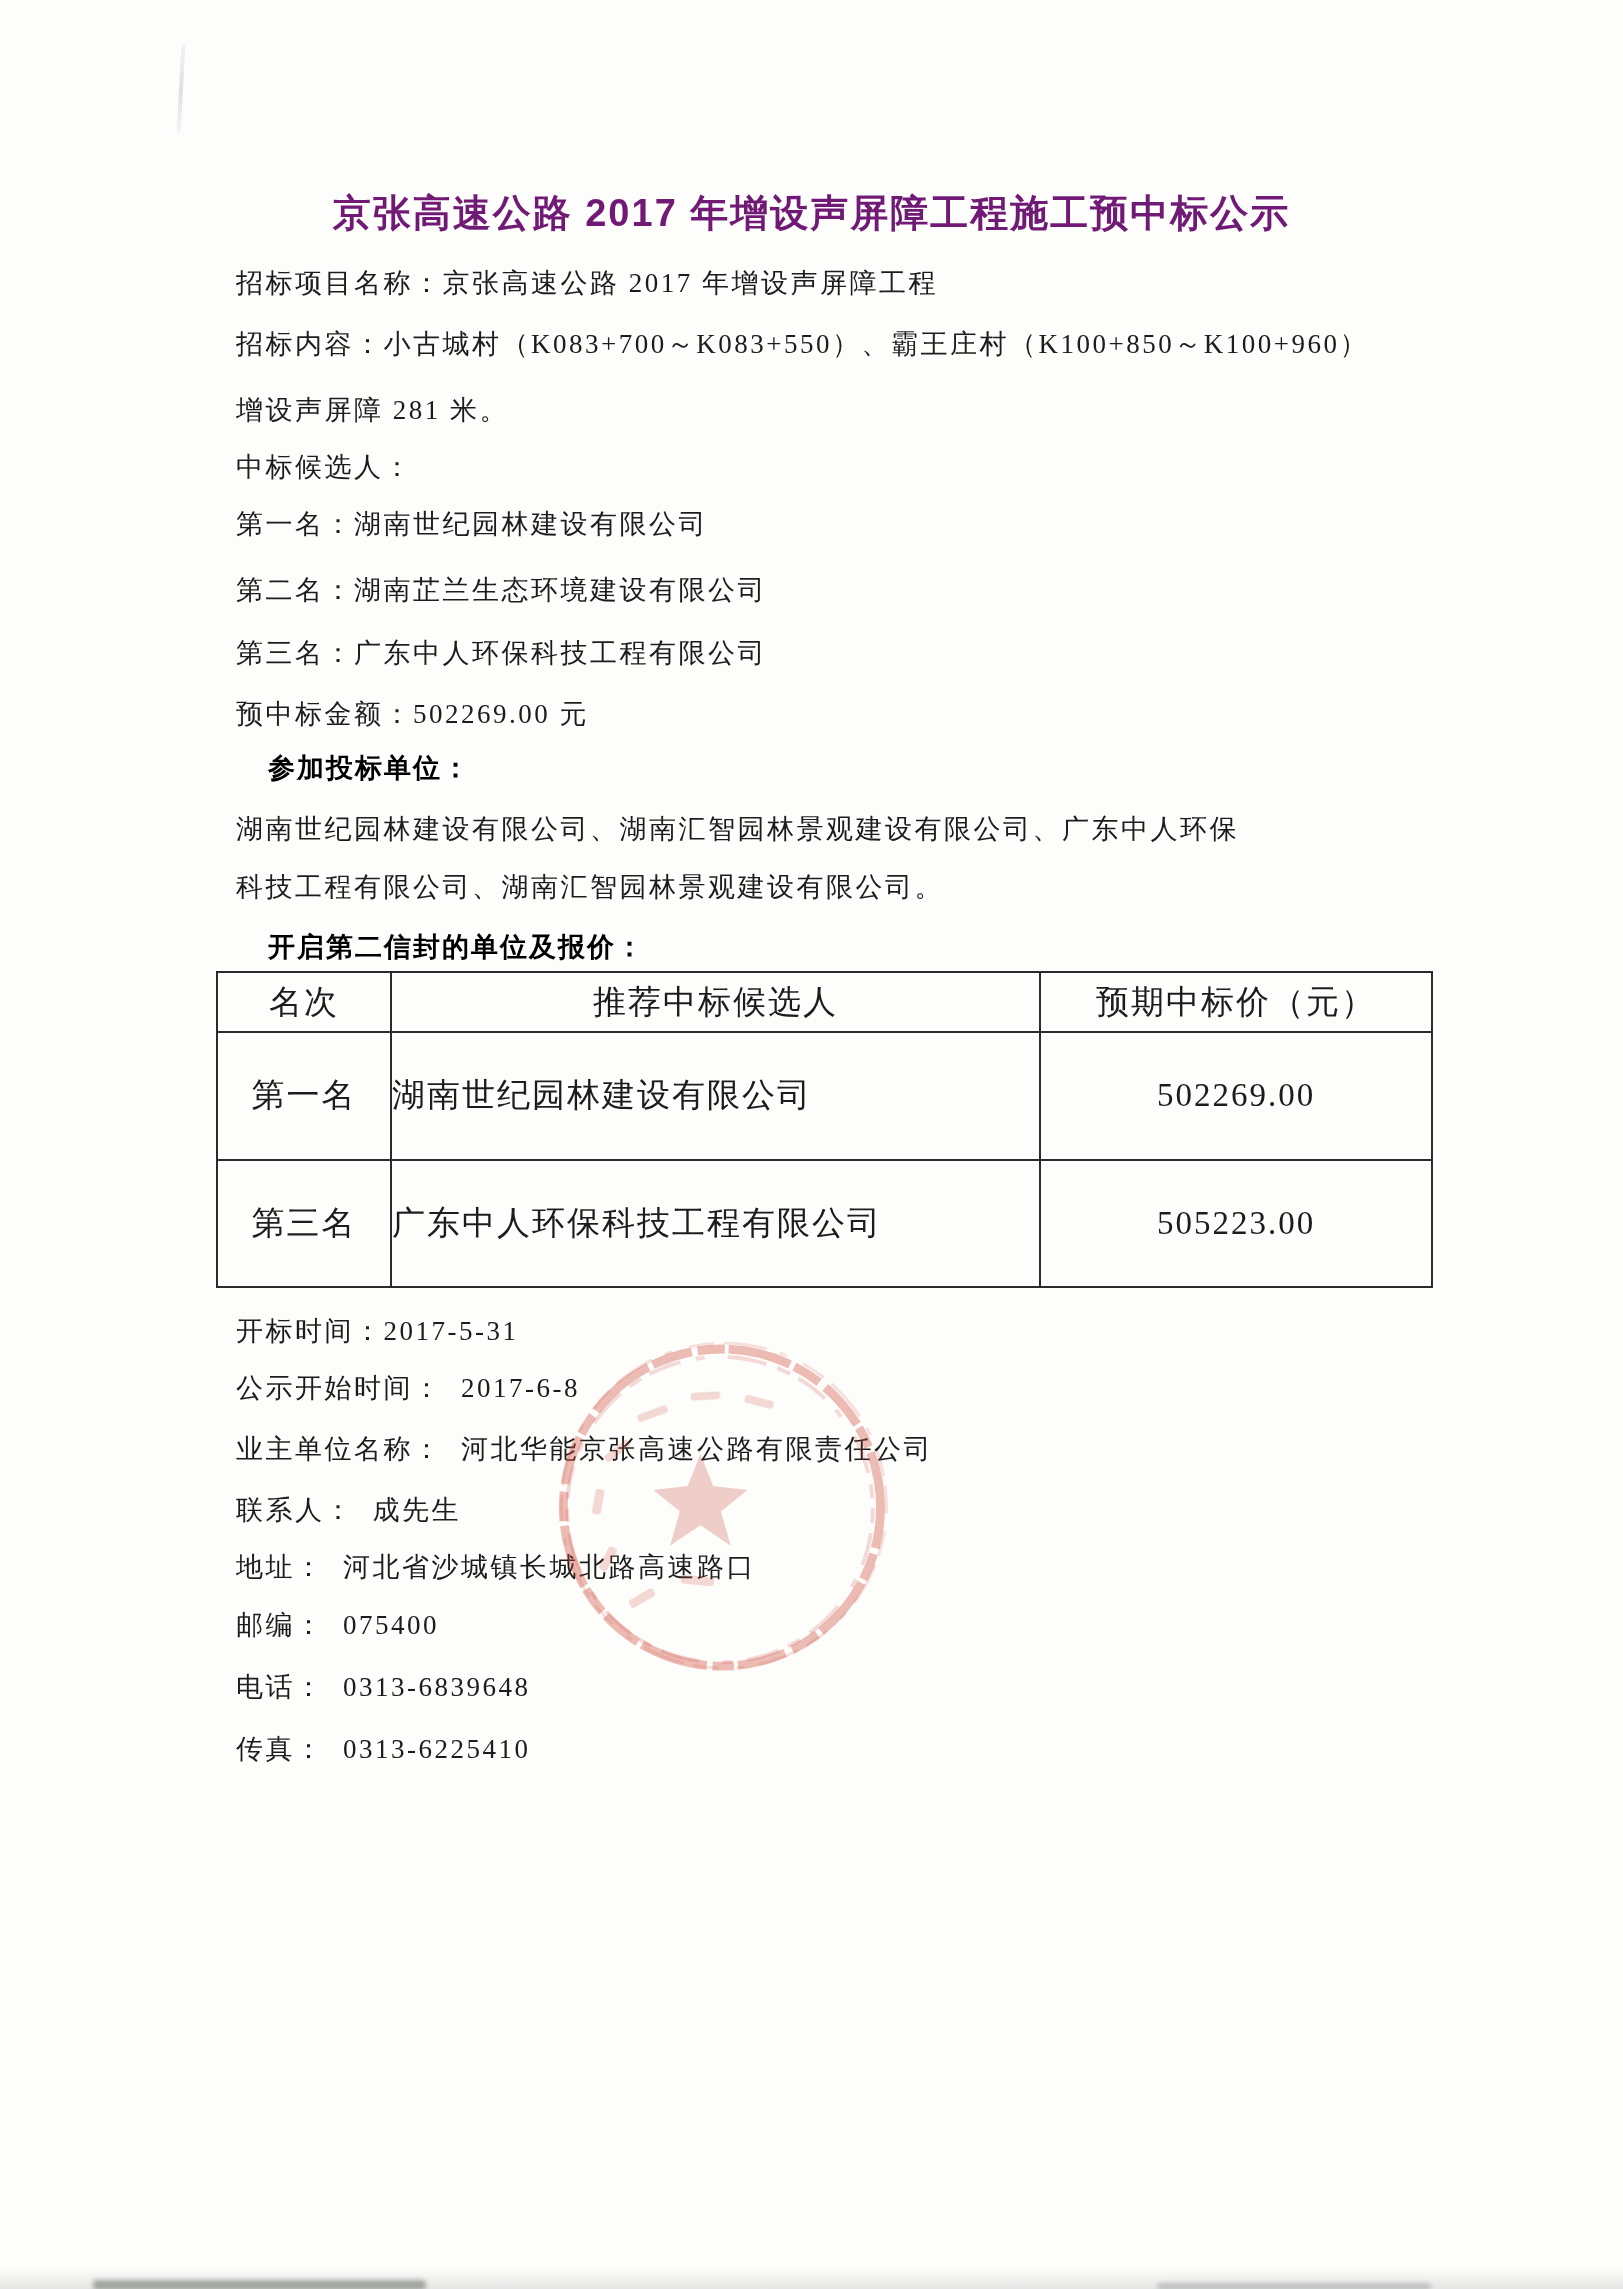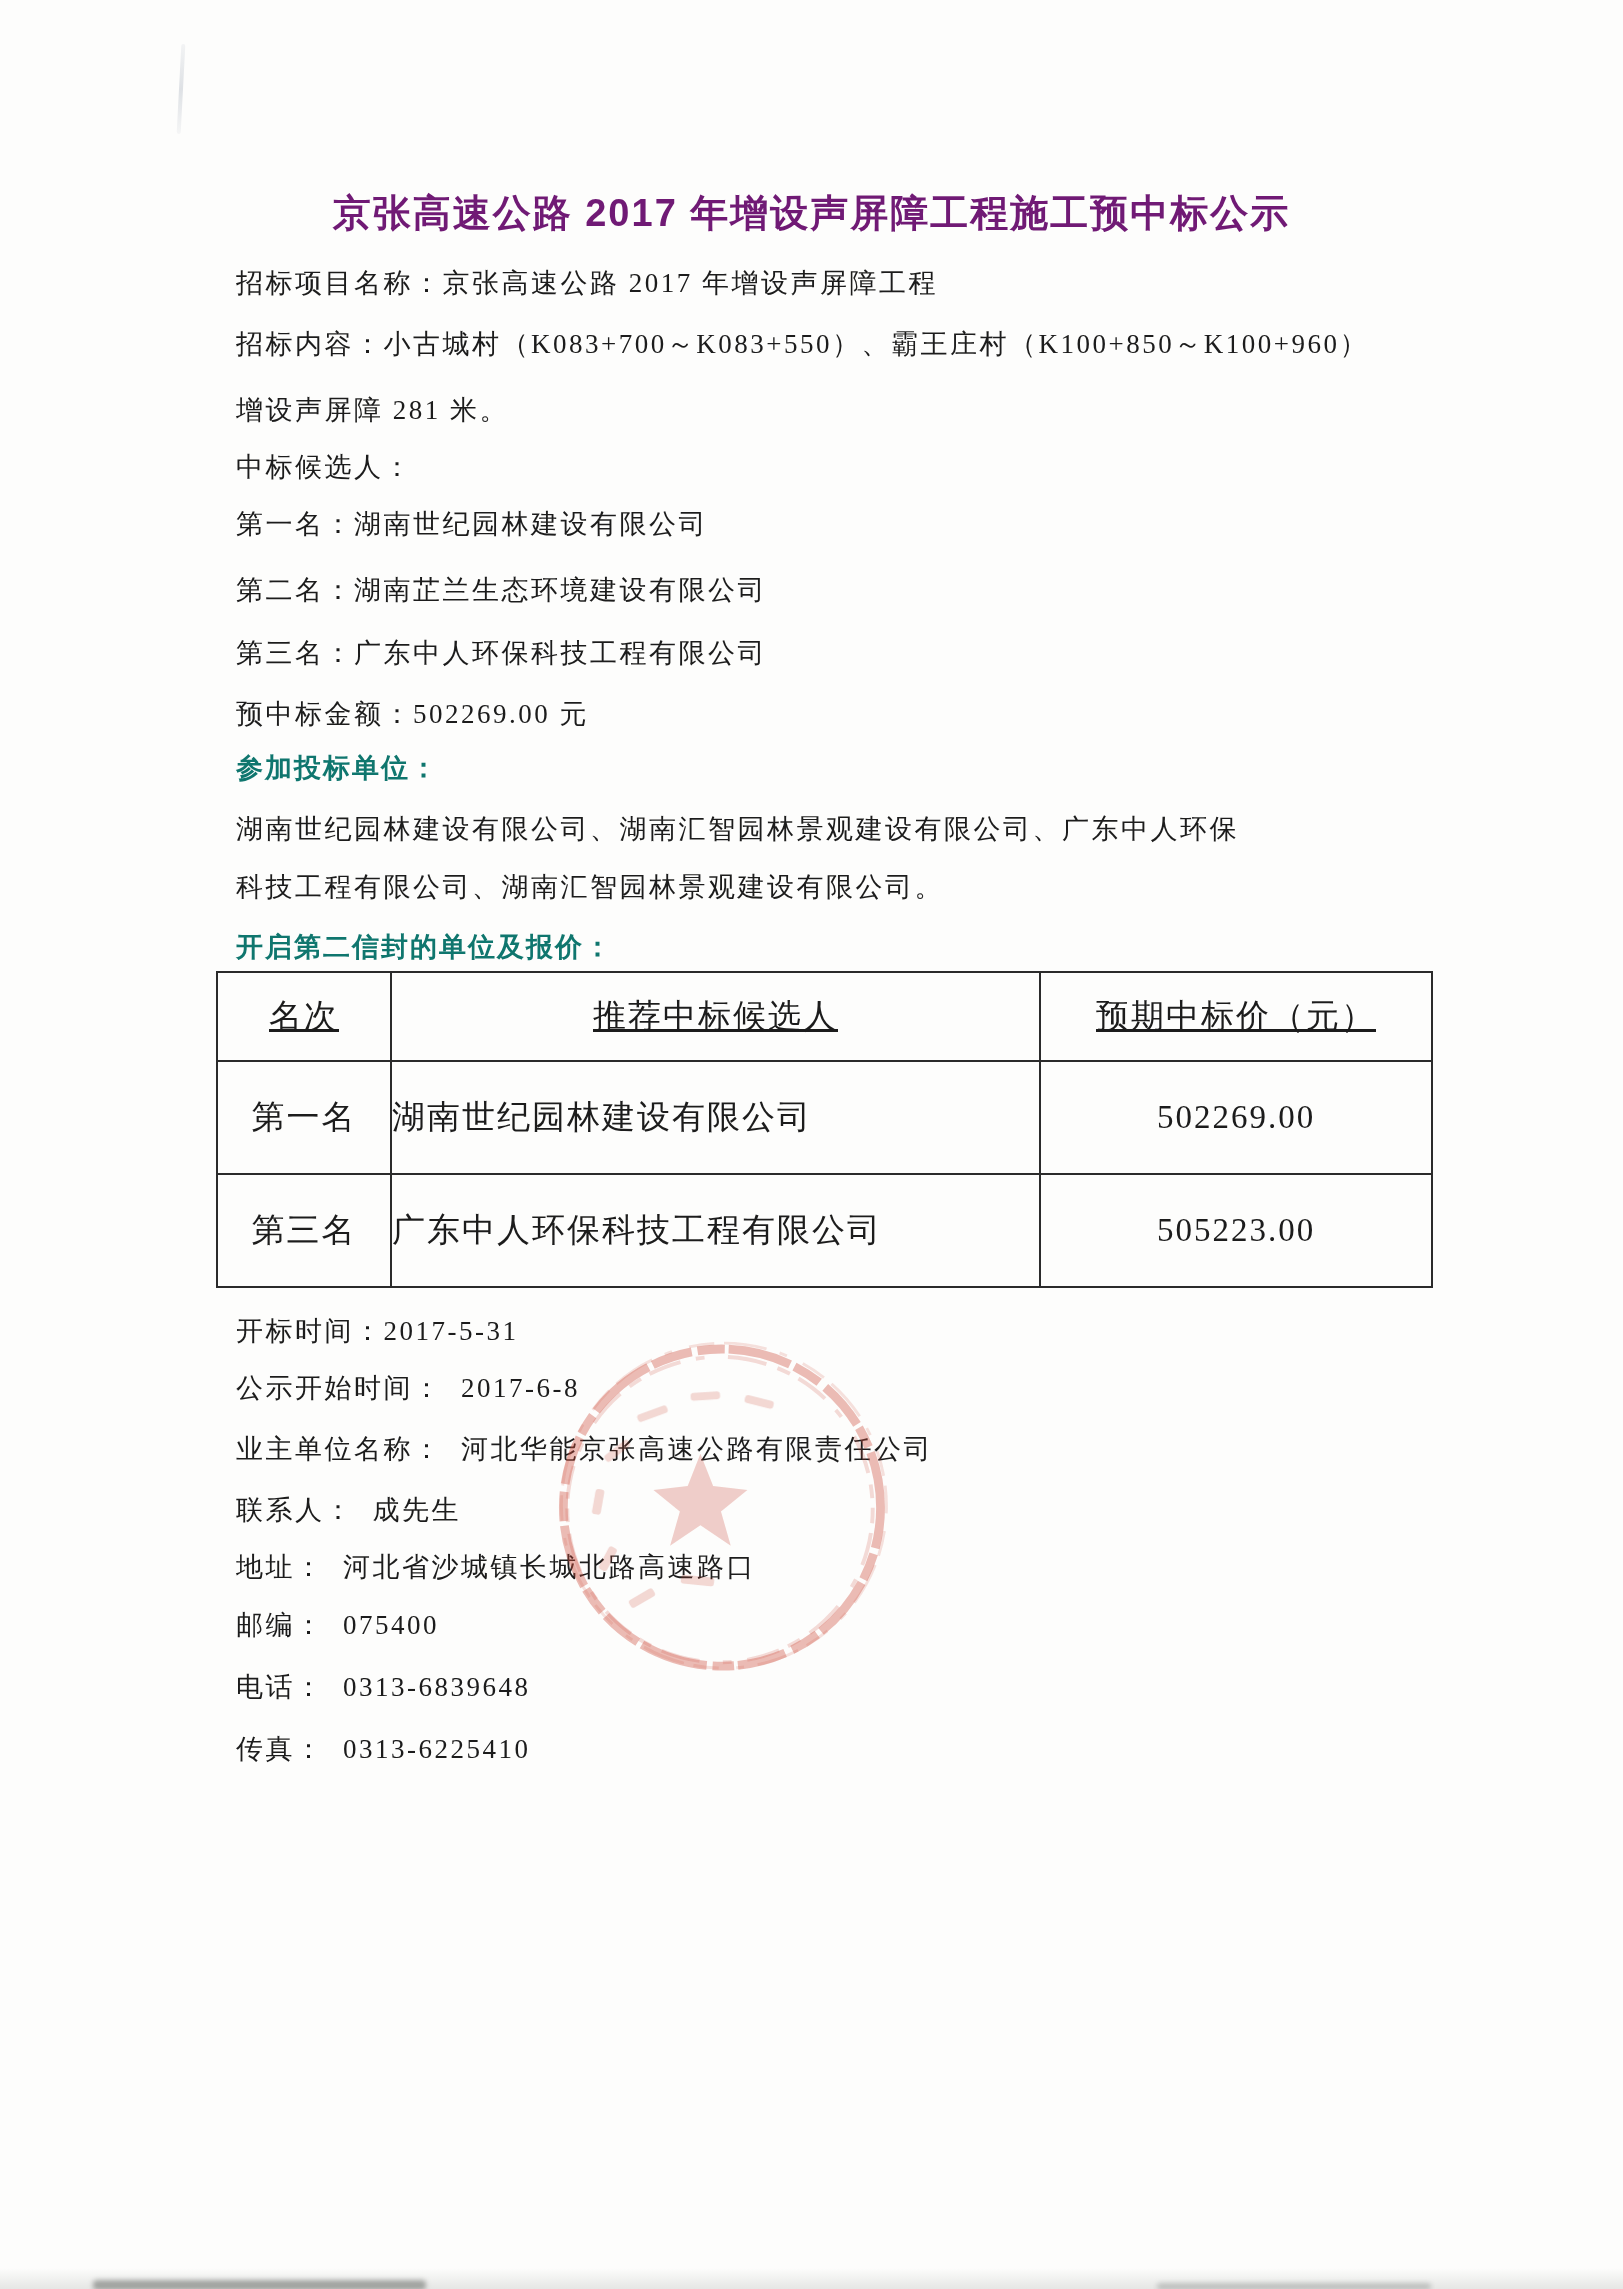--- a/index.html
+++ b/index.html
@@ -24,40 +24,41 @@
   .line{
     position:absolute;left:236px;
     font-size:27px;
     letter-spacing:2.5px;
     white-space:pre;
     color:#1c1c1c;
   }
   .line.bold{
     font-family:Liberation Sans, sans-serif;
     font-weight:bold;
-    color:#0f766e;
+    color:#000000;
     letter-spacing:2px;
+    margin-left:32px;
   }
   .bid-table{
     position:absolute;left:216px;top:971px;
     width:1215px;height:317px;
     border-collapse:collapse;
     table-layout:fixed;
     font-size:33px;
     letter-spacing:2px;
     color:#1c1c1c;
   }
   .bid-table th,.bid-table td{
     border:2.5px solid #2b2b2b;
     padding:0;
     font-weight:normal;
     white-space:pre;
     overflow:hidden;
   }
-  .bid-table thead tr{height:89px;text-decoration:underline;}
+  .bid-table thead tr{height:60px;}
   .bid-table tbody tr{height:78px;}
   .col-rank{width:174px;}
   .col-company{width:649px;}
   .col-price{width:392px;}
   .cell-center{text-align:center;}
   .cell-company{text-align:left;padding-left:47px;margin-top:28px;}
   .cell-rank{text-align:center;}
   
   .stamp{
     position:absolute;left:534px;top:1331px;

